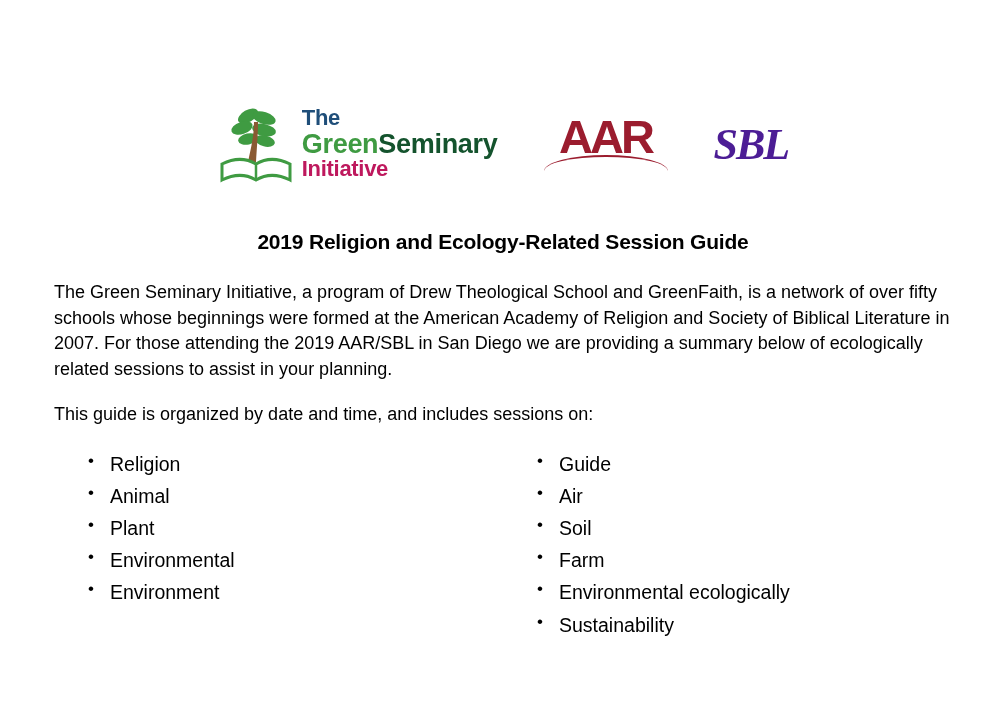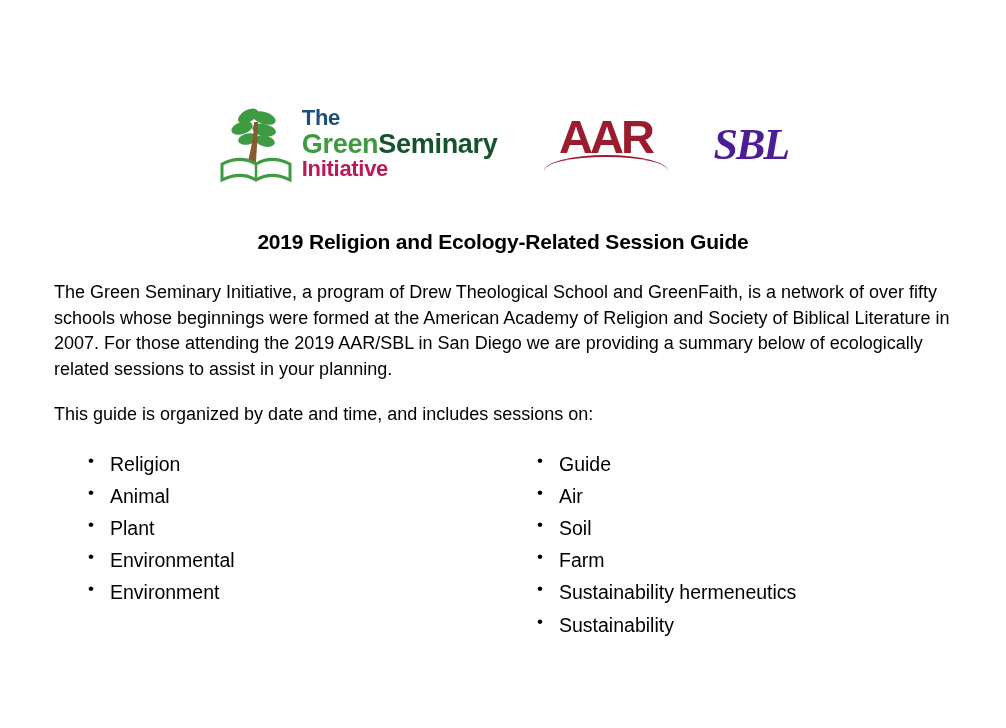--- a/index.html
+++ b/index.html
@@ -203,19 +203,19 @@
         <li>Environmental</li>
         <li>Environment</li>
       </ul>
     </div>
     <div class="list-col">
       <ul>
         <li>Guide</li>
         <li>Air</li>
         <li>Soil</li>
         <li>Farm</li>
-        <li>Sustainability hermeneutics</li>
+        <li>Environmental ecologically</li>
         <li>Sustainability</li>
       </ul>
     </div>
   </div>
 
 </div>
 
 </body></html>

